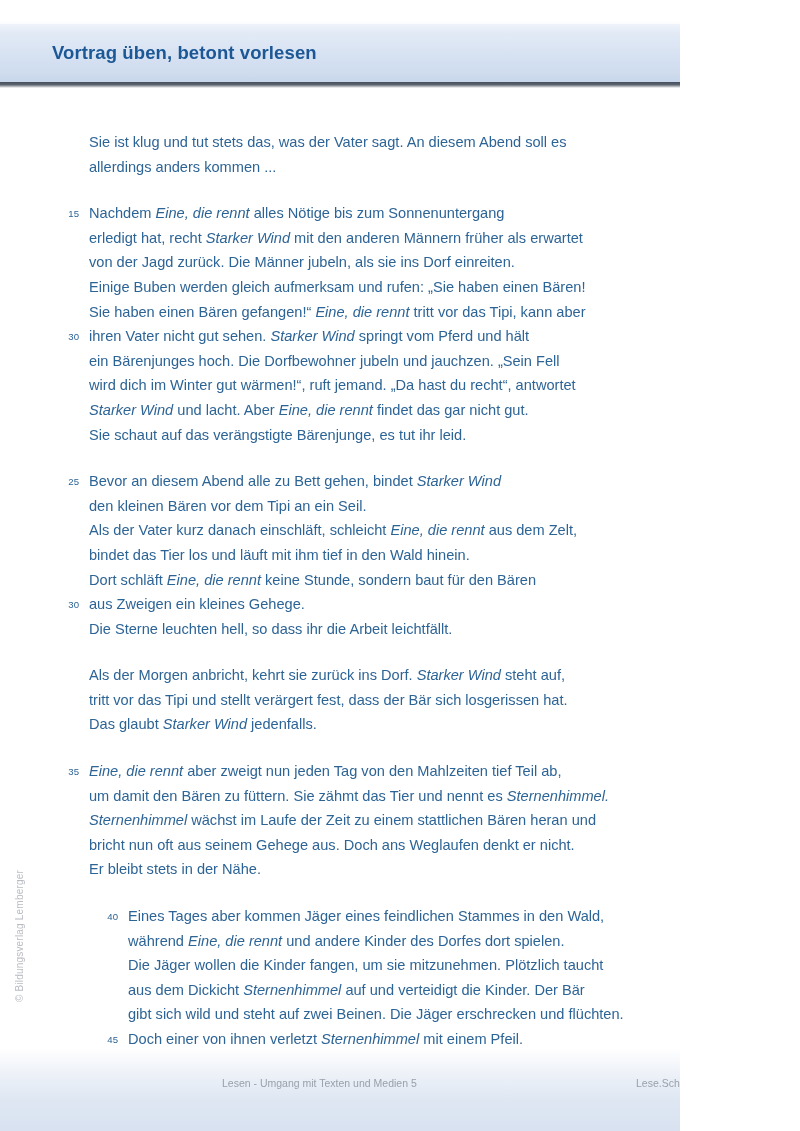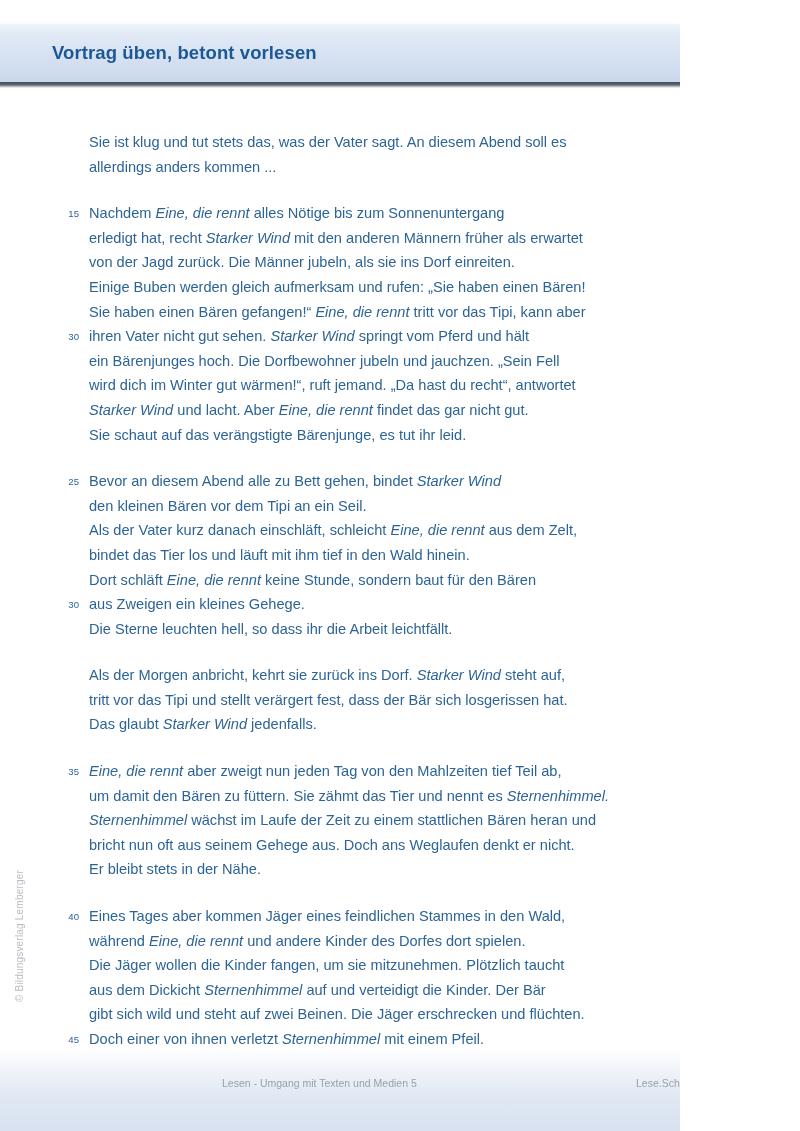--- a/index.html
+++ b/index.html
@@ -90,21 +90,21 @@
   .content {
     position: absolute;
     left: 0;
     top: 130px;
     width: 800px;
   }
   .para {
     position: relative;
     margin: 0 0 22px 0;
   }
-  .para:last-child { margin-bottom: 0; }
+  .para:last-child { margin-bottom: 0; margin-left: 39px; }
   .tline {
     position: relative;
     min-height: 24.6px;
     line-height: 24.6px;
     padding-left: 89px;
     padding-right: 12px;
     font-size: 14.6px;
     color: #2d6496;
     white-space: nowrap;
   }

